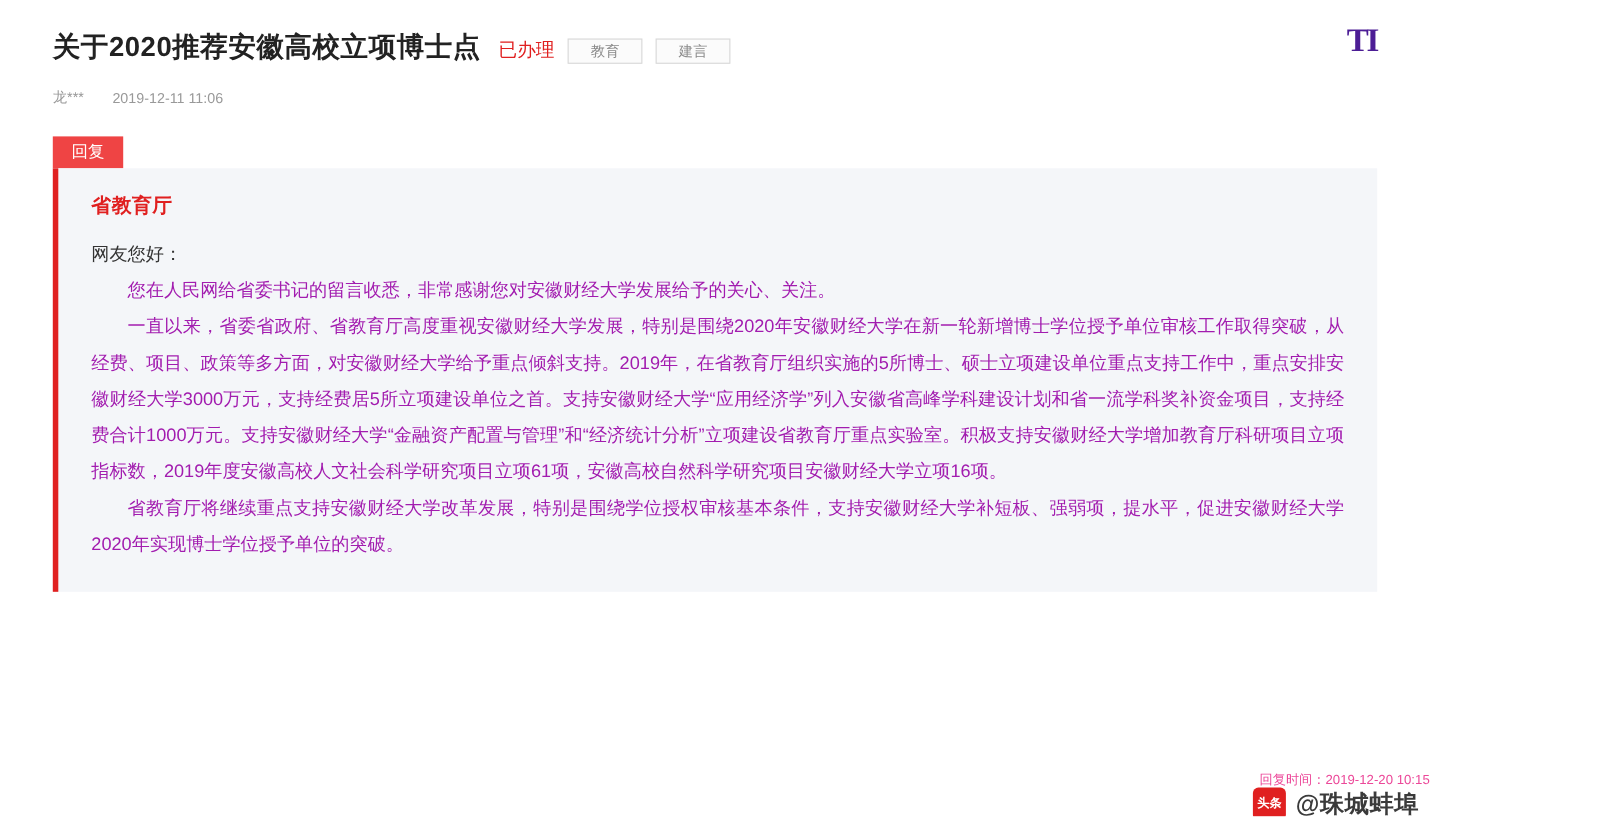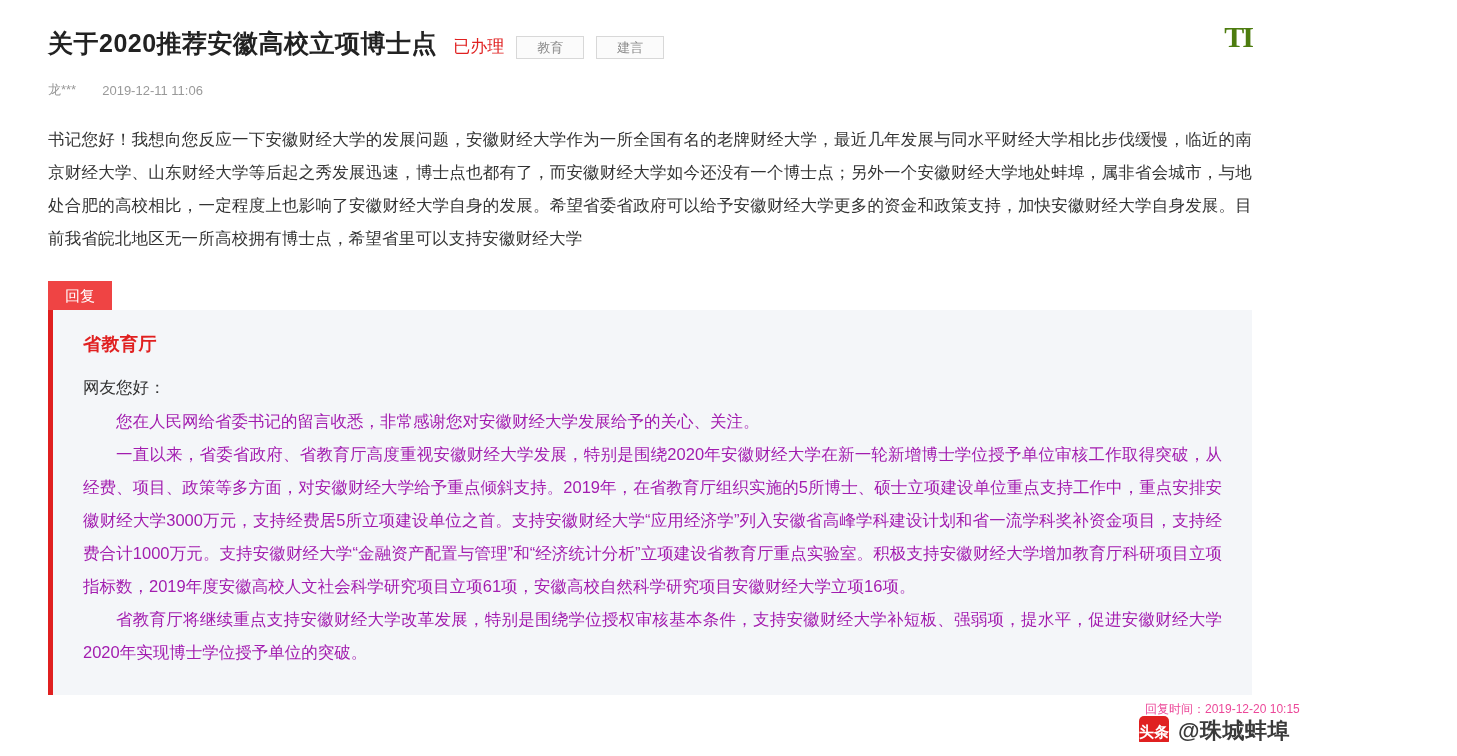--- a/index.html
+++ b/index.html
@@ -54,21 +54,21 @@
     padding: 4px 20px;
     line-height: 1;
     white-space: nowrap;
   }
   .watermark-tl {
     position: absolute;
     right: 0px;
     top: 20px;
     font-family: "Liberation Serif", serif;
     font-size: 30px;
-    color: #4d7c0f;
+    color: #4c1d95;
     letter-spacing: -2px;
     font-weight: 600;
     text-align: center;
   }
 
   
   .meta {
     margin-top: 22px;
     display: flex;
     align-items: center;
@@ -139,21 +139,21 @@
     display: flex;
     align-items: center;
     gap: 9px;
   }
   .wm-logo {
     width: 30px;
     height: 30px;
     background: #e02020;
     border-radius: 5px;
     color: #ffffff;
-    font-size: 15px;
+    font-size: 11px;
     font-weight: 700;
     display: flex;
     align-items: center;
     justify-content: center;
     line-height: 1;
   }
   .wm-text {
     font-size: 22px;
     font-weight: 700;
     color: #3a3a3a;
@@ -187,21 +187,20 @@
     <span class="tag">教育</span>
     <span class="tag">建言</span>
     <span class="watermark-tl">TI</span>
   </div>
 
   <div class="meta">
     <span>龙***</span>
     <span>2019-12-11 11:06</span>
   </div>
 
-  <div class="post-body">书记您好！我想向您反应一下安徽财经大学的发展问题，安徽财经大学作为一所全国有名的老牌财经大学，最近几年发展与同水平财经大学相比步伐缓慢，临近的南京财经大学、山东财经大学等后起之秀发展迅速，博士点也都有了，而安徽财经大学如今还没有一个博士点；另外一个安徽财经大学地处蚌埠，属非省会城市，与地处合肥的高校相比，一定程度上也影响了安徽财经大学自身的发展。希望省委省政府可以给予安徽财经大学更多的资金和政策支持，加快安徽财经大学自身发展。目前我省皖北地区无一所高校拥有博士点，希望省里可以支持安徽财经大学</div>
 
   <div class="reply-label-wrap">
     <span class="reply-label">回复</span>
   </div>
 
   <div class="reply-box">
     <div class="reply-dept">省教育厅</div>
     <div class="reply-greeting">网友您好：</div>
     <div class="reply-para">您在人民网给省委书记的留言收悉，非常感谢您对安徽财经大学发展给予的关心、关注。</div>
     <div class="reply-para">一直以来，省委省政府、省教育厅高度重视安徽财经大学发展，特别是围绕2020年安徽财经大学在新一轮新增博士学位授予单位审核工作取得突破，从经费、项目、政策等多方面，对安徽财经大学给予重点倾斜支持。2019年，在省教育厅组织实施的5所博士、硕士立项建设单位重点支持工作中，重点安排安徽财经大学3000万元，支持经费居5所立项建设单位之首。支持安徽财经大学“应用经济学”列入安徽省高峰学科建设计划和省一流学科奖补资金项目，支持经费合计1000万元。支持安徽财经大学“金融资产配置与管理”和“经济统计分析”立项建设省教育厅重点实验室。积极支持安徽财经大学增加教育厅科研项目立项指标数，2019年度安徽高校人文社会科学研究项目立项61项，安徽高校自然科学研究项目安徽财经大学立项16项。</div>

